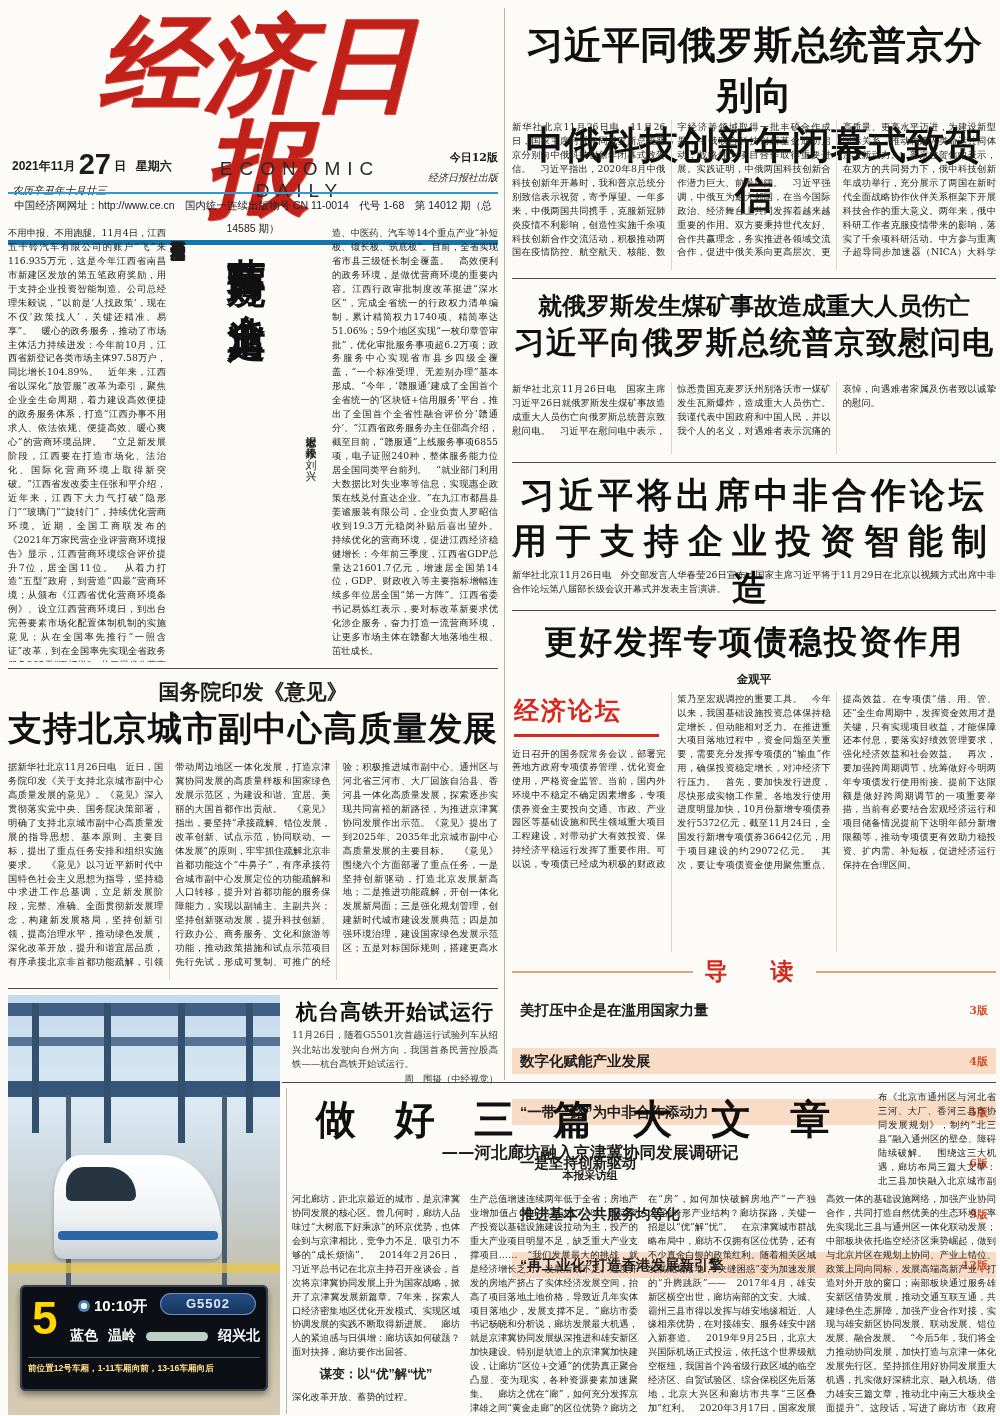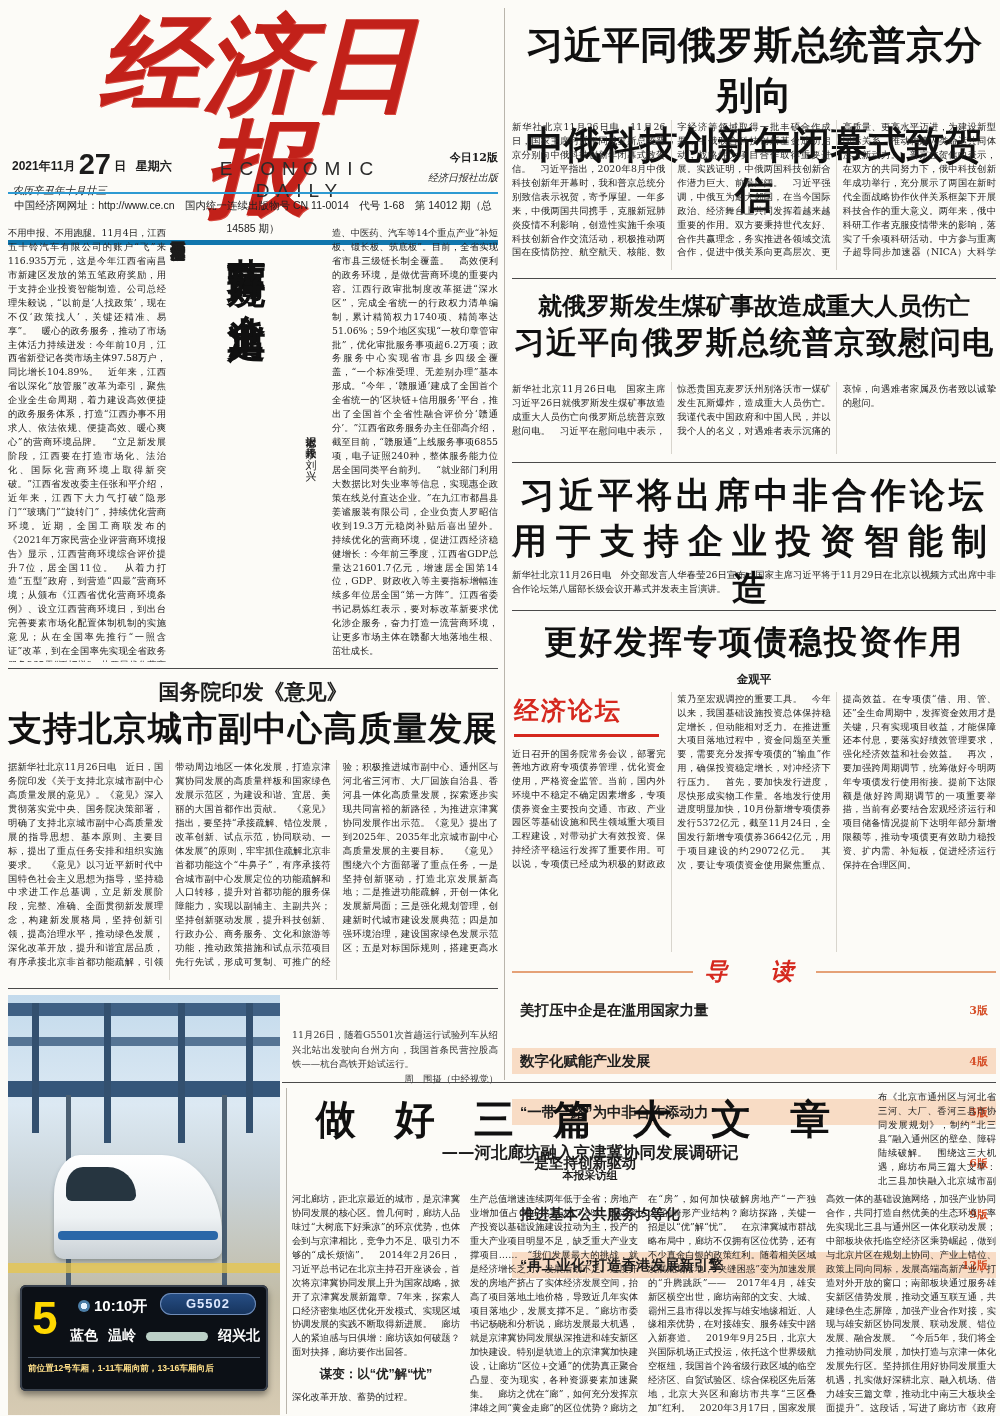--- a/index.html
+++ b/index.html
@@ -114,21 +114,21 @@
   <div class="abs body-text" style="left:512px;top:568px;width:484px;height:34px;">新华社北京11月26日电　外交部发言人华春莹26日宣布：国家主席习近平将于11月29日在北京以视频方式出席中非合作论坛第八届部长级会议开幕式并发表主旨演讲。</div>
   <div class="rule-h" style="left:512px;top:610px;width:484px;"></div>
 
   <div class="abs hl center" style="left:512px;top:620px;width:484px;font-size:33px;letter-spacing:2px;">更好发挥专项债稳投资作用</div>
   <div class="abs center" style="left:512px;top:672px;width:484px;font-size:11.5px;font-weight:bold;">金观平</div>
   <div class="abs body-text cols3" style="left:512px;top:692px;width:484px;height:260px;font-size:9.2px;">
     <span class="forum-label">经济论坛</span>
     <span>近日召开的国务院常务会议，部署完善地方政府专项债券管理，优化资金使用，严格资金监管。当前，国内外环境中不稳定不确定因素增多，专项债券资金主要投向交通、市政、产业园区等基础设施和民生领域重大项目工程建设，对带动扩大有效投资、保持经济平稳运行发挥了重要作用。可以说，专项债已经成为积极的财政政策乃至宏观调控的重要工具。　今年以来，我国基础设施投资总体保持稳定增长，但动能相对乏力。在推进重大项目落地过程中，资金问题至关重要，需要充分发挥专项债的“输血”作用，确保投资稳定增长，对冲经济下行压力。　首先，要加快发行进度，尽快形成实物工作量。各地发行使用进度明显加快，10月份新增专项债券发行5372亿元，截至11月24日，全国发行新增专项债券36642亿元，用于项目建设的约29072亿元。　其次，要让专项债资金使用聚焦重点、提高效益。在专项债“借、用、管、还”全生命周期中，发挥资金效用才是关键，只有实现项目收益，才能保障还本付息，要落实好绩效管理要求，强化经济效益和社会效益。　再次，要加强跨周期调节，统筹做好今明两年专项债发行使用衔接。提前下达限额是做好跨周期调节的一项重要举措，当前有必要结合宏观经济运行和项目储备情况提前下达明年部分新增限额等，推动专项债更有效助力稳投资、扩内需、补短板，促进经济运行保持在合理区间。</span>
   </div>
 
-  <div class="abs" style="left:512px;top:956px;width:484px;display:flex;align-items:center;gap:12px;font-style:italic;">
+  <div class="abs" style="left:512px;top:956px;width:484px;display:flex;align-items:center;gap:12px;">
     <div class="daodu-line"></div>
     <span class="daodu-title">导　读</span>
     <div class="daodu-line"></div>
   </div>
   <div class="abs daodu-grid" style="left:512px;top:990px;width:484px;">
     <div class="daodu-cell">
       <span class="lbl">美打压中企是在滥用国家力量</span>
       <span class="pg">3版</span>
     </div>
     <div class="daodu-cell peach">
@@ -200,20 +200,21 @@
       <div class="row2">
         <span>蓝色</span>
         <span>温岭</span>
         <span class="dash"></span>
         <span>绍兴北</span>
       </div>
       <div class="notice">前位置12号车厢，1-11车厢向前，13-16车厢向后</div>
     </div>
   </div>
 
+  <div class="abs hl center" style="left:292px;top:998px;width:206px;font-size:21px;letter-spacing:1px;">杭台高铁开始试运行</div>
   <div class="abs caption" style="left:292px;top:1028px;width:206px;height:48px;">
     <span>11月26日，随着G5501次首趟运行试验列车从绍兴北站出发驶向台州方向，我国首条民营控股高铁——杭台高铁开始试运行。</span>
     <span class="credit" style="float:right;">周　围摄（中经视觉）</span>
   </div>
 
   <div class="rule-h" style="left:282px;top:1082px;width:714px;"></div>
   <div class="rule-v" style="left:286px;top:1088px;height:326px;"></div>
 
   <div class="abs hl center" style="left:310px;top:1092px;width:540px;font-size:40px;letter-spacing:14px;">做 好 三 篇 大 文 章</div>
   <div class="abs center" style="left:380px;top:1142px;width:420px;font-size:16.5px;font-weight:bold;">——河北廊坊融入京津冀协同发展调研记</div>

